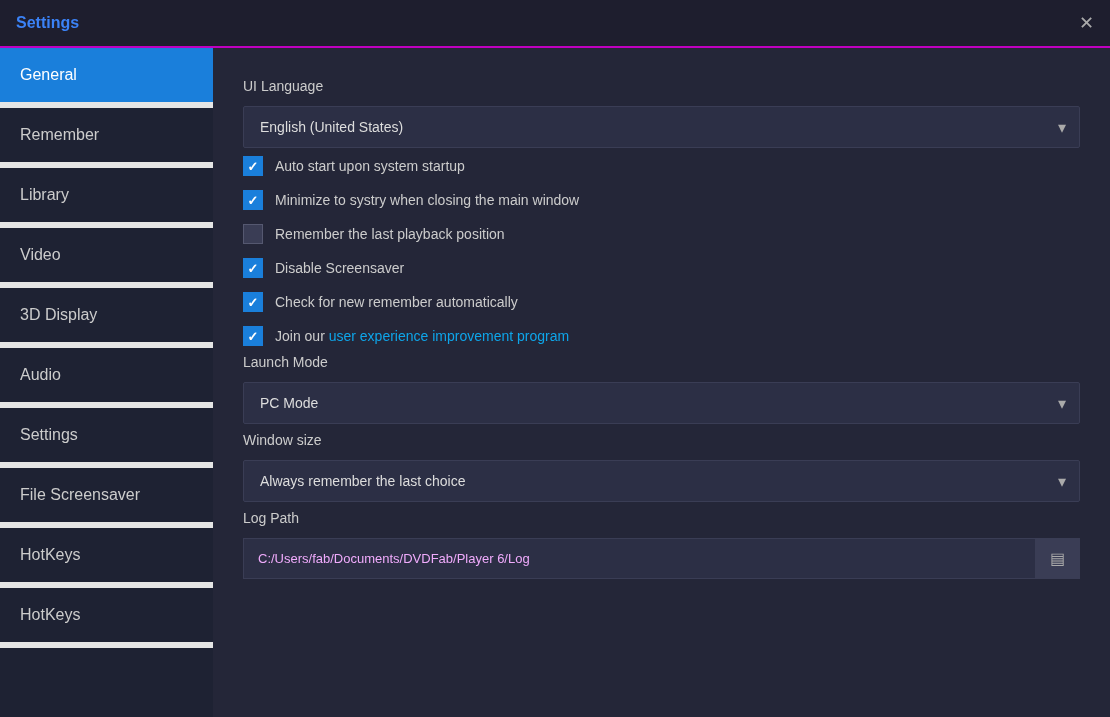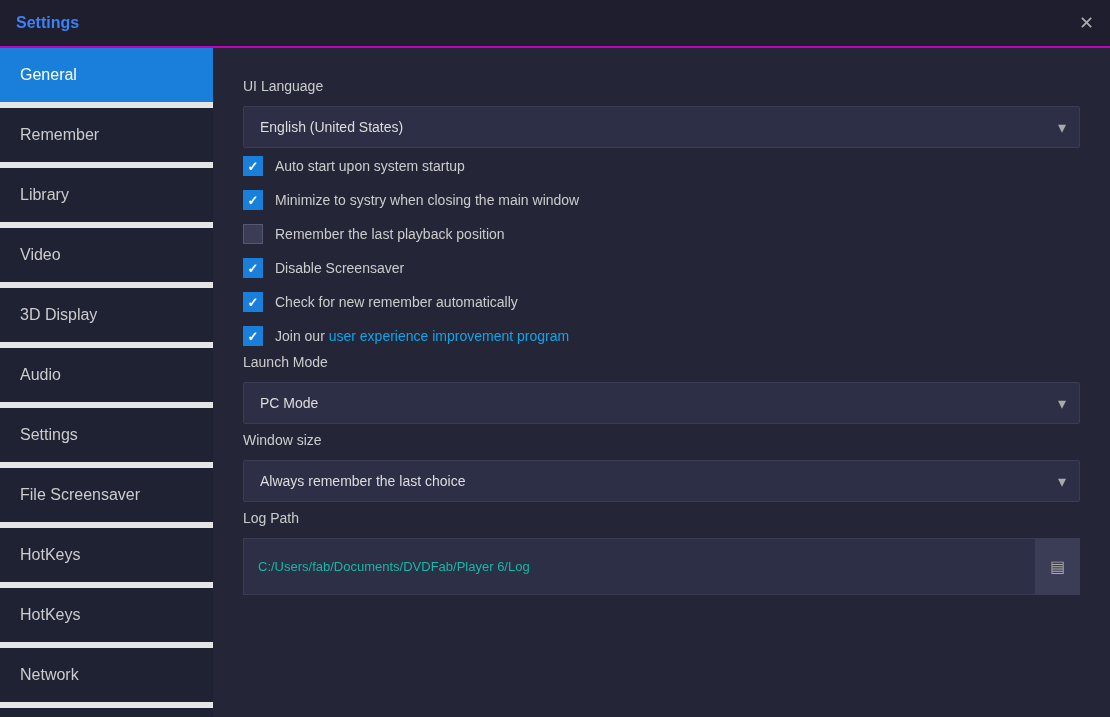--- a/index.html
+++ b/index.html
@@ -152,23 +152,23 @@
     .log-path-row {
       display: flex;
       gap: 0;
       align-items: stretch;
     }
     .log-path-input {
       flex: 1;
       background: #2c2f45;
       border: 1px solid #3a3d55;
       border-right: none;
-      color: #14b8a6;
+      color: #f0abfc;
       font-size: 13px;
-      padding: 20px 14px;
+      padding: 12px 14px;
       outline: none;
     }
     .log-path-btn {
       background: #3a3d55;
       border: 1px solid #3a3d55;
       color: #aaaaaa;
       padding: 0 14px;
       cursor: pointer;
       display: flex;
       align-items: center;
@@ -196,21 +196,20 @@
   <div class="sidebar-item active">General</div>
       <div class="sidebar-item">Remember</div>
       <div class="sidebar-item">Library</div>
       <div class="sidebar-item">Video</div>
       <div class="sidebar-item">3D Display</div>
       <div class="sidebar-item">Audio</div>
       <div class="sidebar-item">Settings</div>
       <div class="sidebar-item">File Screensaver</div>
       <div class="sidebar-item">HotKeys</div>
       <div class="sidebar-item">HotKeys</div>
-      <div class="sidebar-item">Network</div>
     </div>
 
   <div class="content-area">
 
     <div class="section-group">
       <div class="section-label">UI Language</div>
       <div class="dropdown-wrapper">
         <select class="dropdown">
         <option>English (United States)</option><option>Chinese (Simplified)</option><option>French</option><option>German</option><option>Spanish</option></select>
         <span class="dropdown-arrow">▾</span>

